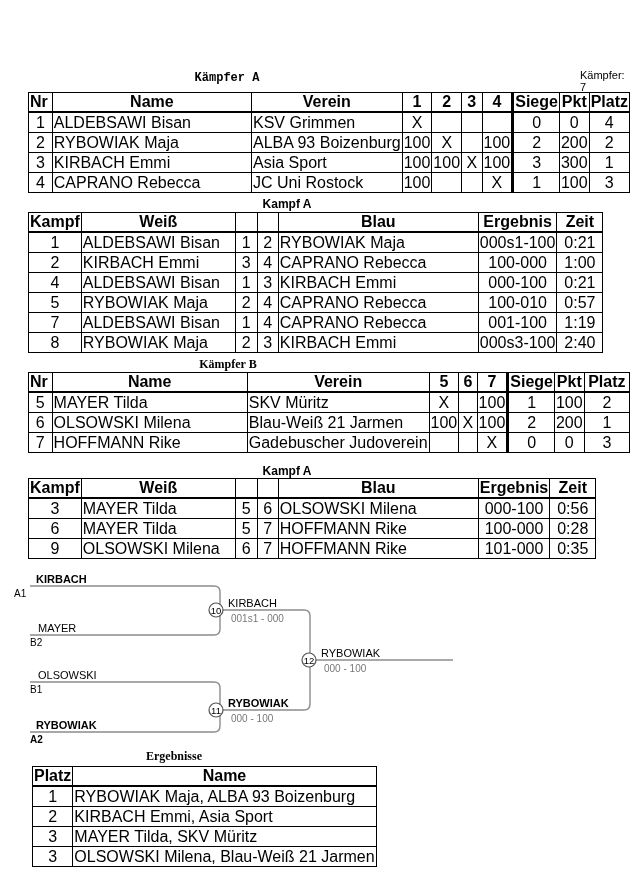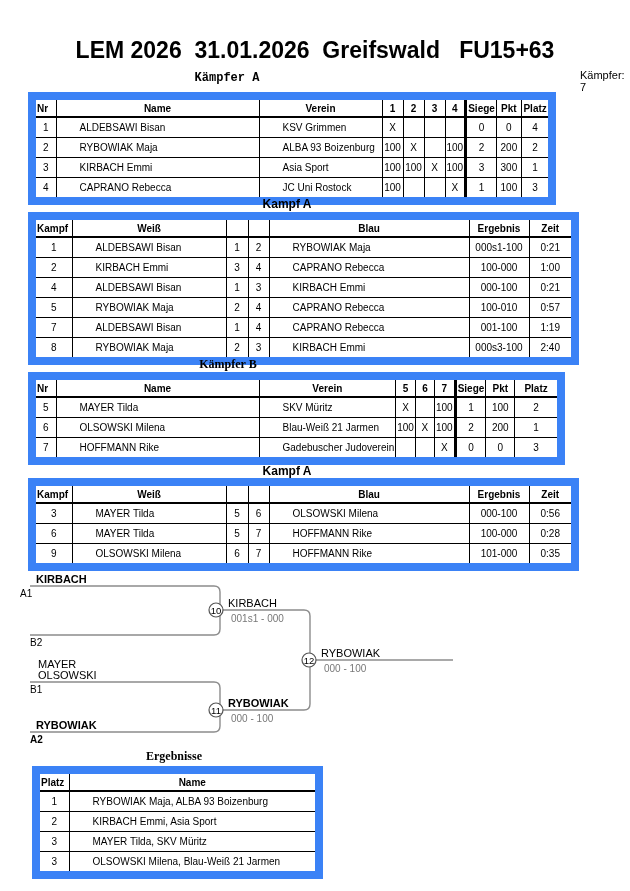--- a/index.html
+++ b/index.html
@@ -3,42 +3,41 @@
 <meta charset="utf-8">
 <style>
   html,body{margin:0;padding:0;background:#fff;}
   .page{position:relative;width:630px;height:891px;background:#fff;overflow:hidden;
         font-family:"Liberation Sans",sans-serif;color:#000;}
   .title{position:absolute;top:37px;left:0;width:630px;text-align:center;
          font-weight:bold;font-size:23px;white-space:pre;letter-spacing:0px;}
   .subhead{position:absolute;transform:translateX(-50%);font-weight:bold;font-size:12px;white-space:pre;}
   .count{position:absolute;left:543px;top:69px;font-size:11px;padding-left:37px;}
   table.grid{position:absolute;border-collapse:collapse;table-layout:fixed;
-             font-size:10px;border:8px solid #3b82f6;}
+             font-size:16px;border:1px solid #3b82f6;}
   .grid td,.grid th{border:1px solid #000;padding:0 1px;text-align:center;
                     overflow:visible;white-space:nowrap;height:19px;font-weight:normal;}
   .grid th{height:16px;border-bottom:2px solid #000;font-weight:bold;}
-  .grid .l{text-align:left;padding-left:23px;}
+  .grid .l{text-align:left;padding-left:1px;}
   .grid .hl{text-align:left;padding-left:1px;}
   .grid .sep{border-left:3px solid #000;}
   .bold{font-weight:bold;}
   .bkt-name{position:absolute;font-size:11px;white-space:nowrap;}
   .bkt-seed{position:absolute;font-size:10px;white-space:nowrap;}
   .bkt-res{position:absolute;font-size:10px;color:#787878;white-space:nowrap;}
   svg.bracket-lines{position:absolute;left:0;top:560px;}
   svg .ln{fill:none;stroke:#8c8c8c;stroke-width:1.4;}
   svg circle{fill:#fff;stroke:#555;stroke-width:1.2;}
   svg text{font-family:"Liberation Sans",sans-serif;font-size:9.5px;fill:#000;text-anchor:middle;}
 </style>
 </head>
 <body>
 
 <div class="page">
 
-  <div class="title">LEM 2026  31.01.2026  Greifswald   FU15+63</div>
   <div class="count">Kämpfer: 7</div>
 
   <div class="subhead" style="left:227px;top:71px;font-family:Liberation Mono, monospace;">Kämpfer A</div>
   <table class="grid" style="left:28px;top:92px;">
     <colgroup>
         <col style="width:24px">
         <col style="width:203px">
         <col style="width:123px">
         <col style="width:21px">
         <col style="width:21px">
@@ -336,22 +335,22 @@
     <path class="ln" d="M221 610 H304 Q310 610 310 616 V704 Q310 710 304 710 H221"></path>
     <path class="ln" d="M311 660 H453"></path>
     <circle cx="216" cy="610" r="7"></circle>
     <text x="216" y="613.5">10</text>
     <circle cx="216" cy="710" r="7"></circle>
     <text x="216" y="713.5">11</text>
     <circle cx="309" cy="660" r="7"></circle>
     <text x="309" y="663.5">12</text>
   </svg>
   <div class="bkt-name bold" style="left:36px;top:573px;">KIRBACH</div>
-  <div class="bkt-seed" style="left:20px;top:588px;">A1</div>
-  <div class="bkt-name" style="left:38px;top:622px;margin-top:36px;">MAYER</div>
+  <div class="bkt-seed" style="left:14px;top:588px;">A1</div>
+  <div class="bkt-name" style="left:38px;top:622px;">MAYER</div>
   <div class="bkt-seed" style="left:30px;top:637px;">B2</div>
   <div class="bkt-name" style="left:38px;top:669px;">OLSOWSKI</div>
   <div class="bkt-seed" style="left:30px;top:684px;">B1</div>
   <div class="bkt-name bold" style="left:36px;top:719px;">RYBOWIAK</div>
   <div class="bkt-seed" style="left:30px;top:734px;font-weight:bold;">A2</div>
 
   <div class="bkt-name" style="left:228px;top:597px;">KIRBACH</div>
   <div class="bkt-res" style="left:231px;top:613px;">001s1 - 000</div>
   <div class="bkt-name bold" style="left:228px;top:697px;">RYBOWIAK</div>
   <div class="bkt-res" style="left:231px;top:713px;">000 - 100</div>

